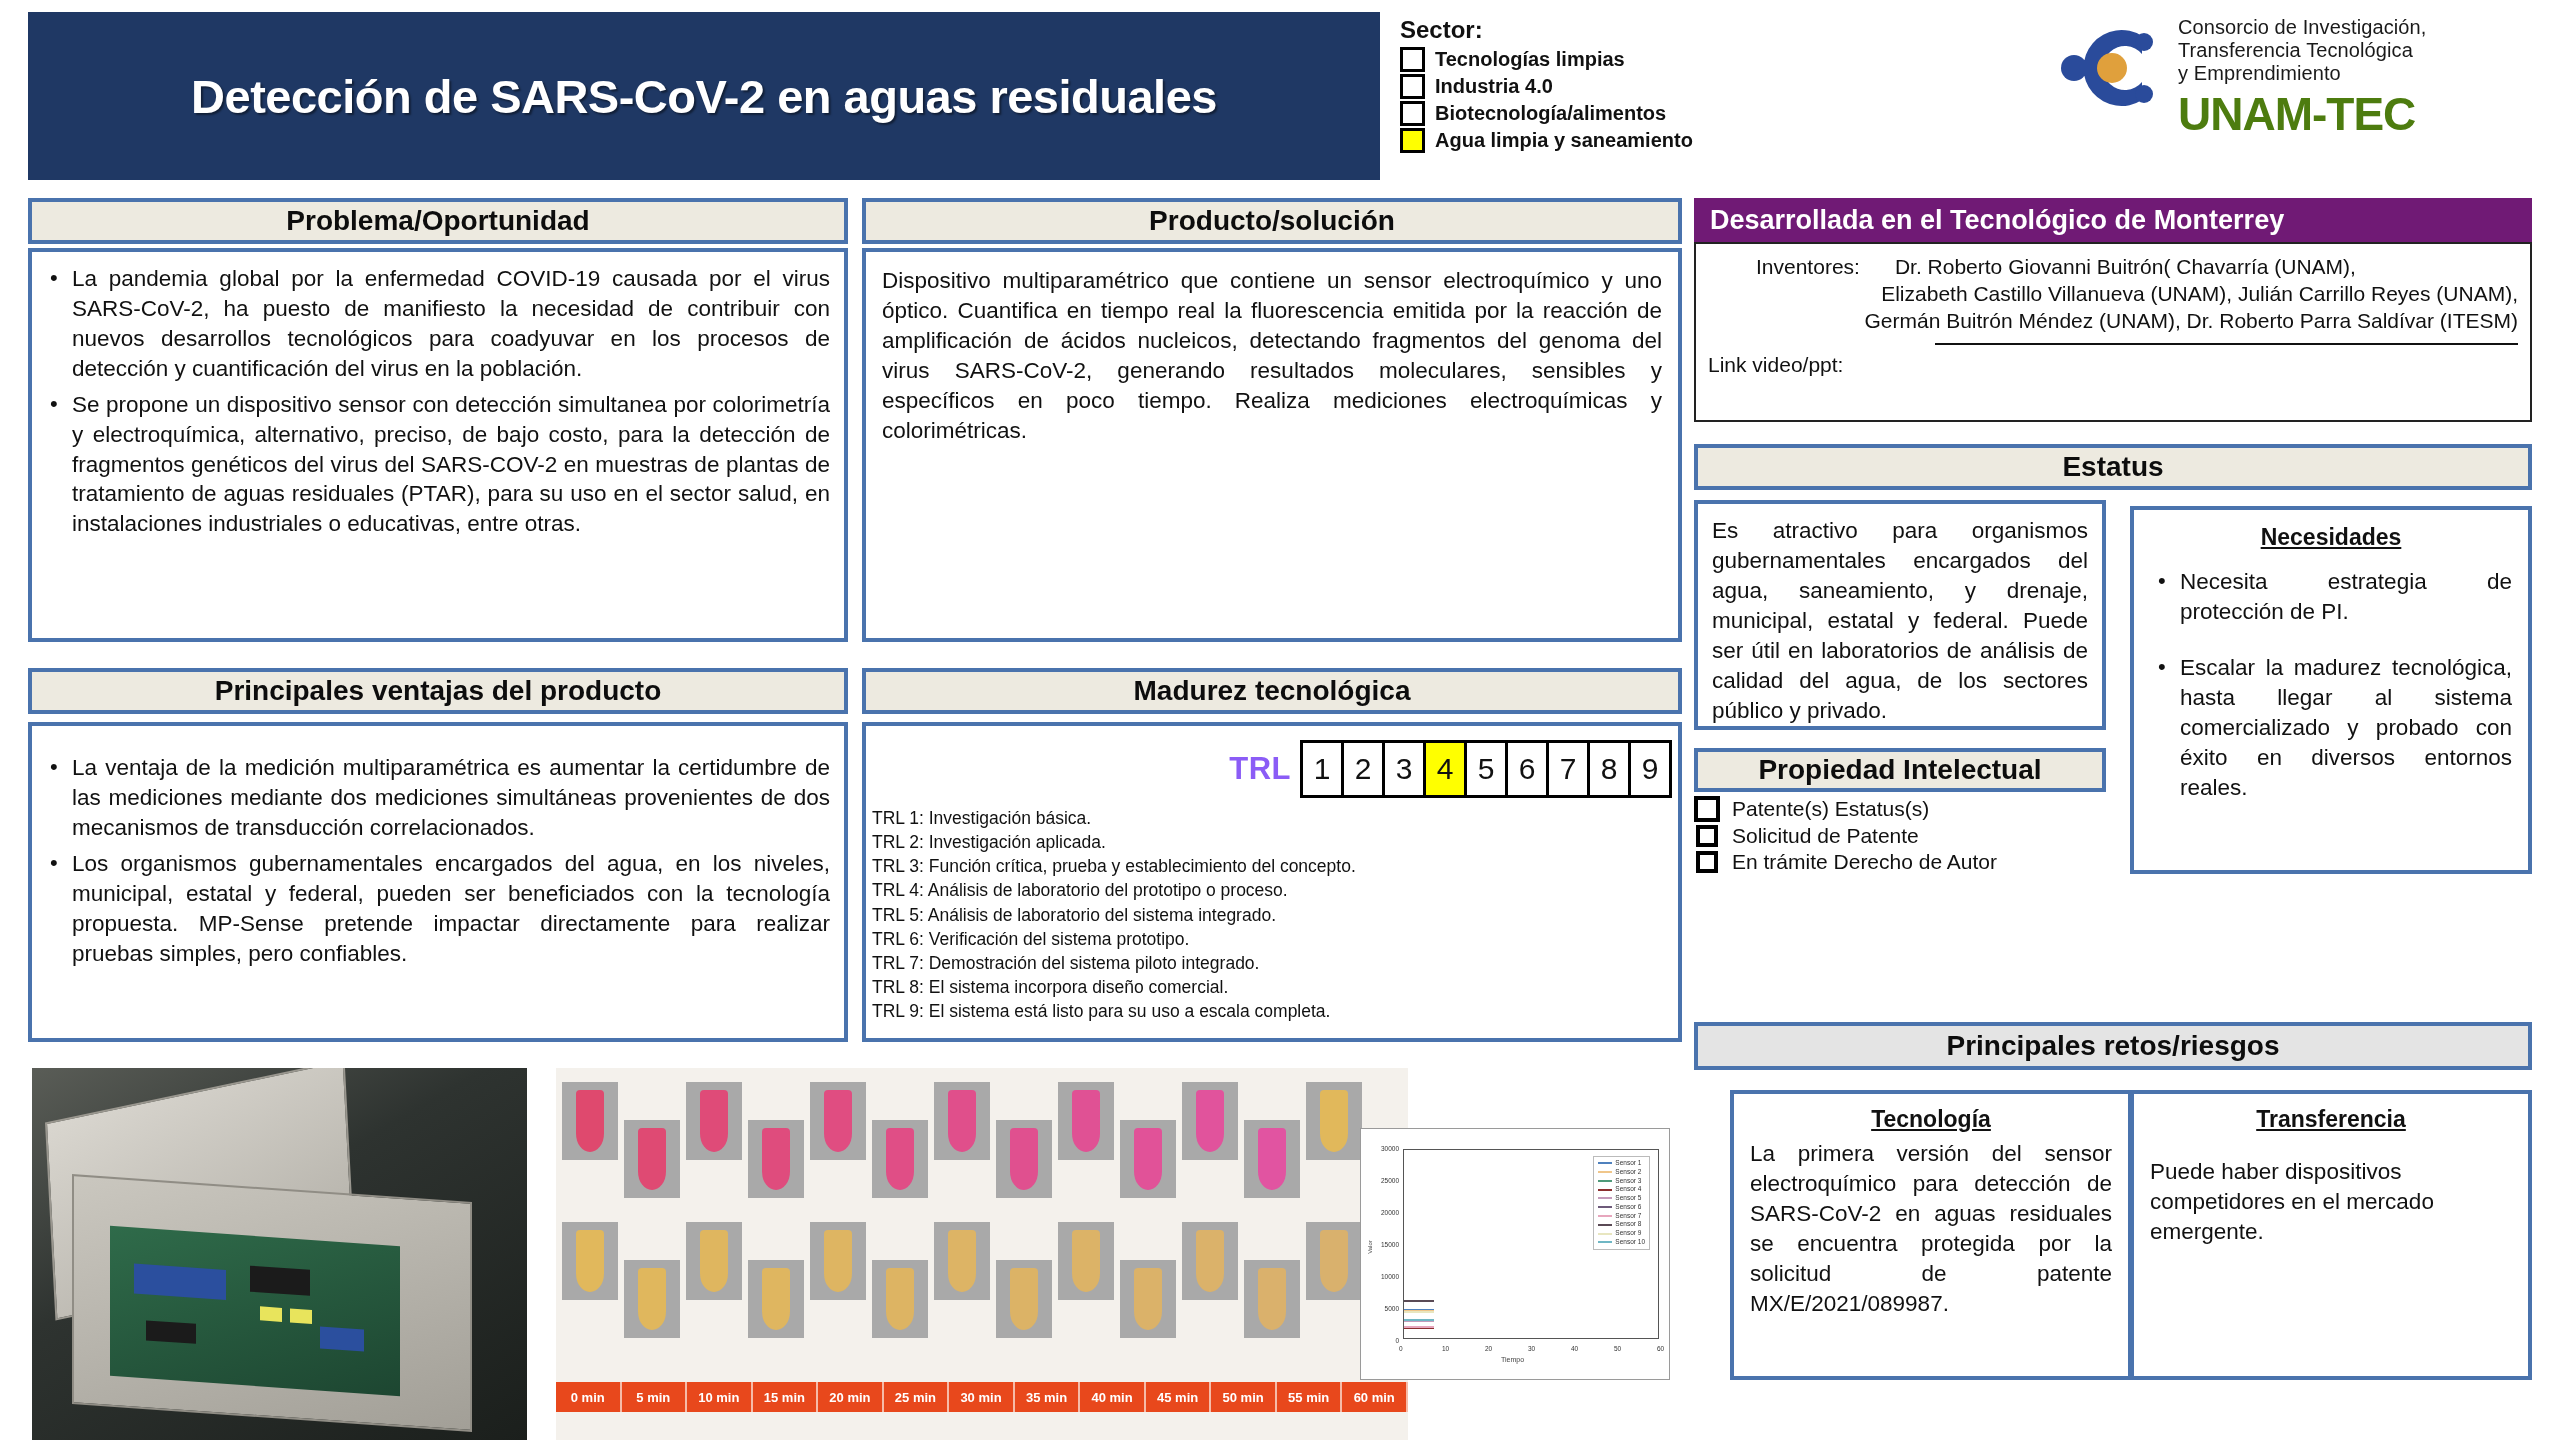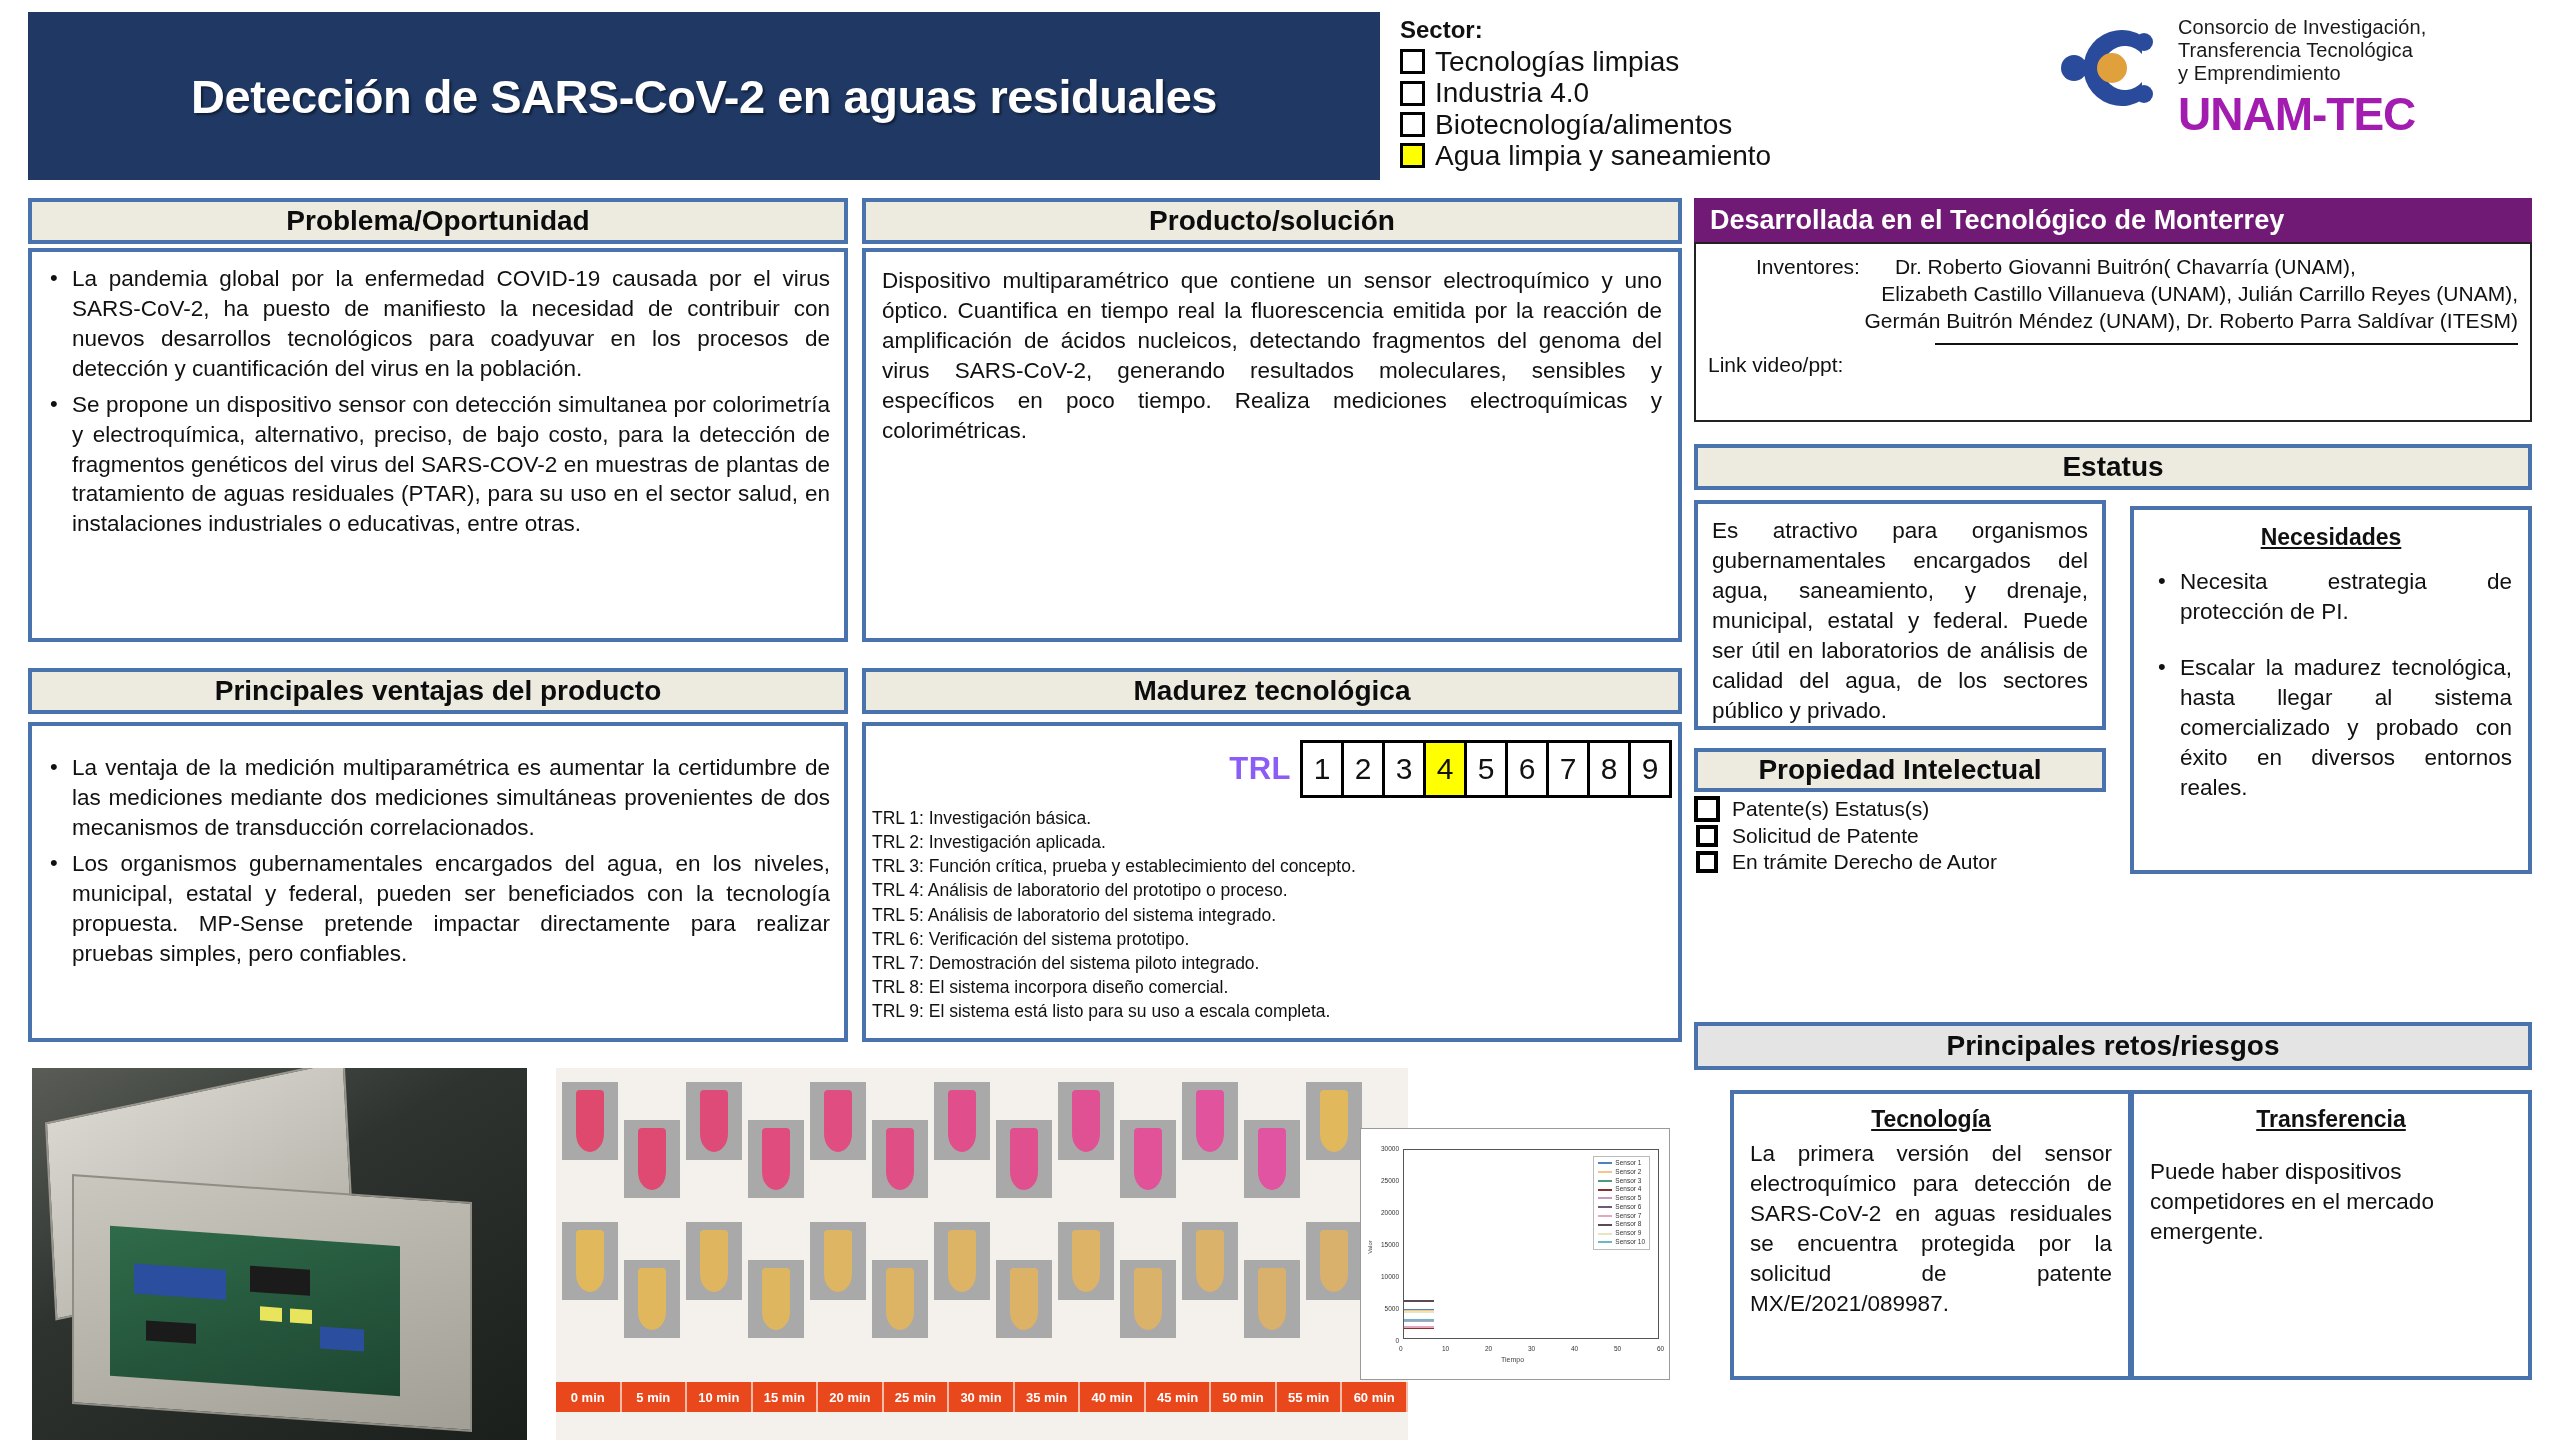--- a/index.html
+++ b/index.html
@@ -19,29 +19,29 @@
   .title-bar .title {
     color: #ffffff; font-size: 47px; font-weight: bold; letter-spacing: -0.5px;
     text-shadow: 2px 2px 2px rgba(0,0,0,.45);
     font-family: "Liberation Sans", sans-serif;
   }
   .sector-block { position: absolute; left: 1400px; top: 16px; width: 600px; }
   .sector-label { font-size: 24px; font-weight: bold; color:#111; margin-bottom:3px; }
   .sector-row { display:flex; align-items:center; margin-bottom: 2px; }
   .cbx { width: 25px; height: 25px; border: 3px solid #000; background:#fff; margin-right: 10px; flex:none; }
   .cbx.checked { background: #ffff00; }
-  .sector-row .txt { font-size: 28px; font-weight: normal; color:#111; line-height:1.05; }
+  .sector-row .txt { font-size: 20px; font-weight: bold; color:#111; line-height:1.05; }
 
   
   .logo { position:absolute; left: 2060px; top: 14px; width: 480px; height: 105px; }
   .logo .mark { position:absolute; left:0; top: 8px; width: 112px; height: 92px; }
   .logo .ltext { position:absolute; left: 118px; top: 2px; width: 360px; }
   .logo .lline { font-size: 20px; color:#1a1a1a; line-height: 1.16;
     font-family: "Liberation Sans", sans-serif; letter-spacing:.1px;}
-  .logo .lbrand { font-size: 46px; font-weight: bold; color:#a21caf; letter-spacing:-1px; margin-top: 1px;}
+  .logo .lbrand { font-size: 46px; font-weight: bold; color:#4d7c0f; letter-spacing:-1px; margin-top: 1px;}
 
   
   .sec-head {
     background:#edeae0; border: 4px solid #4a73ad;
     display:flex; align-items:center; justify-content:center;
     font-size: 28px; font-weight: bold; color:#0d0d0d;
   }
   .sec-head.grey { background:#e4e4e4; }
   .sec-head.navy { background:#701a75; color:#fff; justify-content:flex-start; padding-left:16px; border:none;
                    font-size: 27px; }

